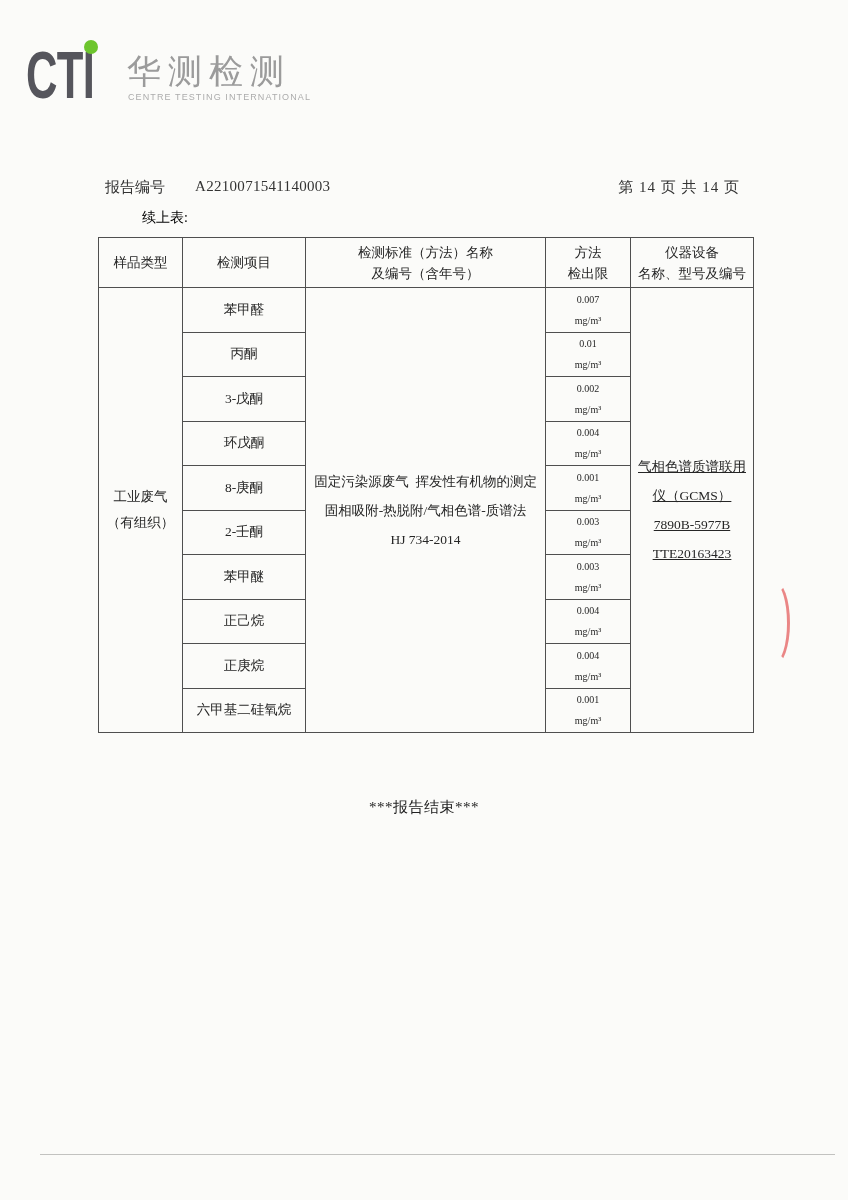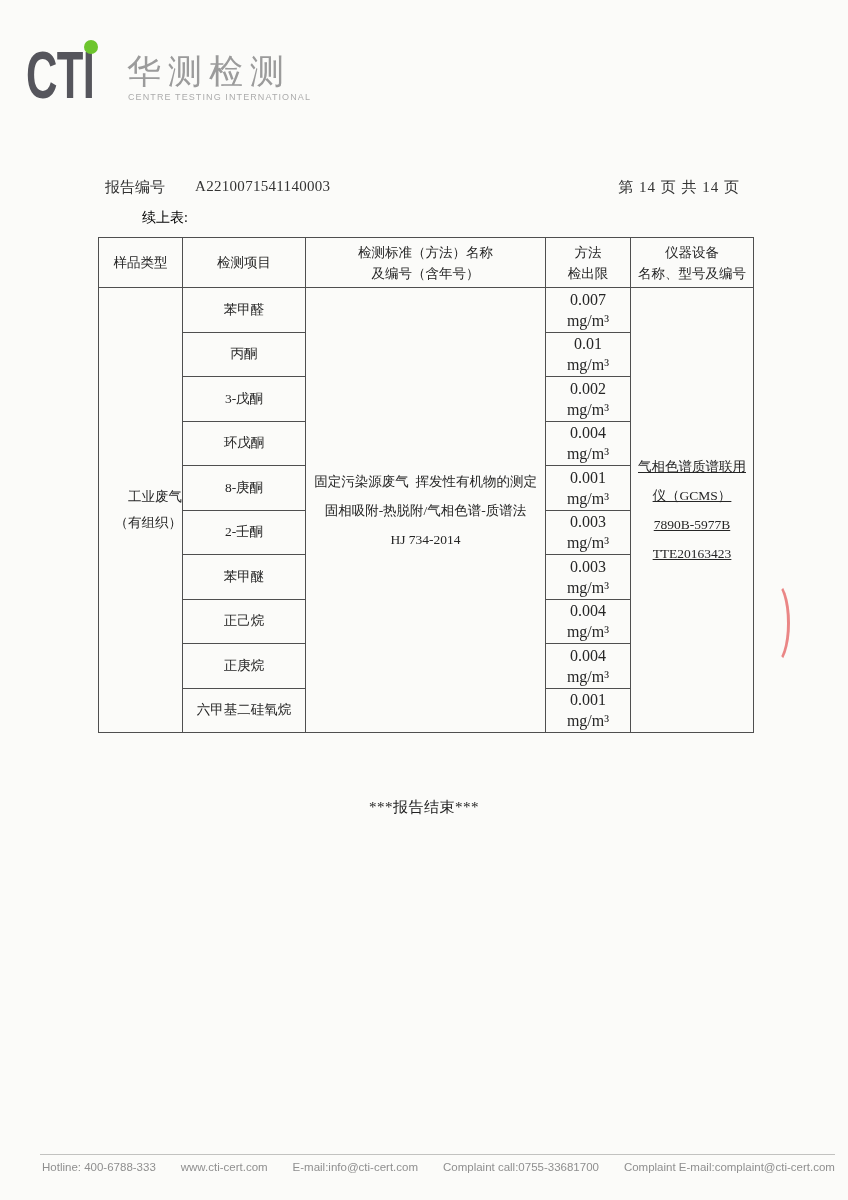--- a/index.html
+++ b/index.html
@@ -64,22 +64,22 @@
   }
   .report-table td, .report-table th {
     border: 1px solid #4f4f4f;
     text-align: center; vertical-align: middle;
     font-weight: normal; padding: 0;
     overflow: hidden;
   }
   .report-table thead tr { height: 50px; }
   .report-table tbody tr { height: 44.5px; }
   .hdr-line { line-height: 21px; }
-  .limit-line { line-height: 21px; font-size: 16px; }
-  .sample-line { line-height: 26px; text-align: right; }
+  .limit-line { line-height: 21px; font-size: 10px; }
+  .sample-line { line-height: 26px; }
   .std-line { line-height: 29px; white-space: pre-wrap; }
   .inst-line { line-height: 29px; text-decoration: underline; }
 
   
   .end-note {
     position: absolute; left: 0; top: 798px; width: 848px;
     text-align: center; font-size: 15px; letter-spacing: 0.5px;
     color: #222;
   }
 
@@ -241,21 +241,14 @@
         </td>
       </tr>
     </tbody>
   </table>
 
   <div class="end-note">***报告结束***</div>
 
   <div class="stamp-arc" style="border-right-color: rgb(229, 96, 96);"></div>
 
   <div class="footer-rule"></div>
-  <div class="footer">
-    <span>Hotline: 400-6788-333</span>
-    <span>www.cti-cert.com</span>
-    <span>E-mail:info@cti-cert.com</span>
-    <span>Complaint call:0755-33681700</span>
-    <span>Complaint E-mail:complaint@cti-cert.com</span>
-  </div>
 
 </div>
 
 </body></html>

